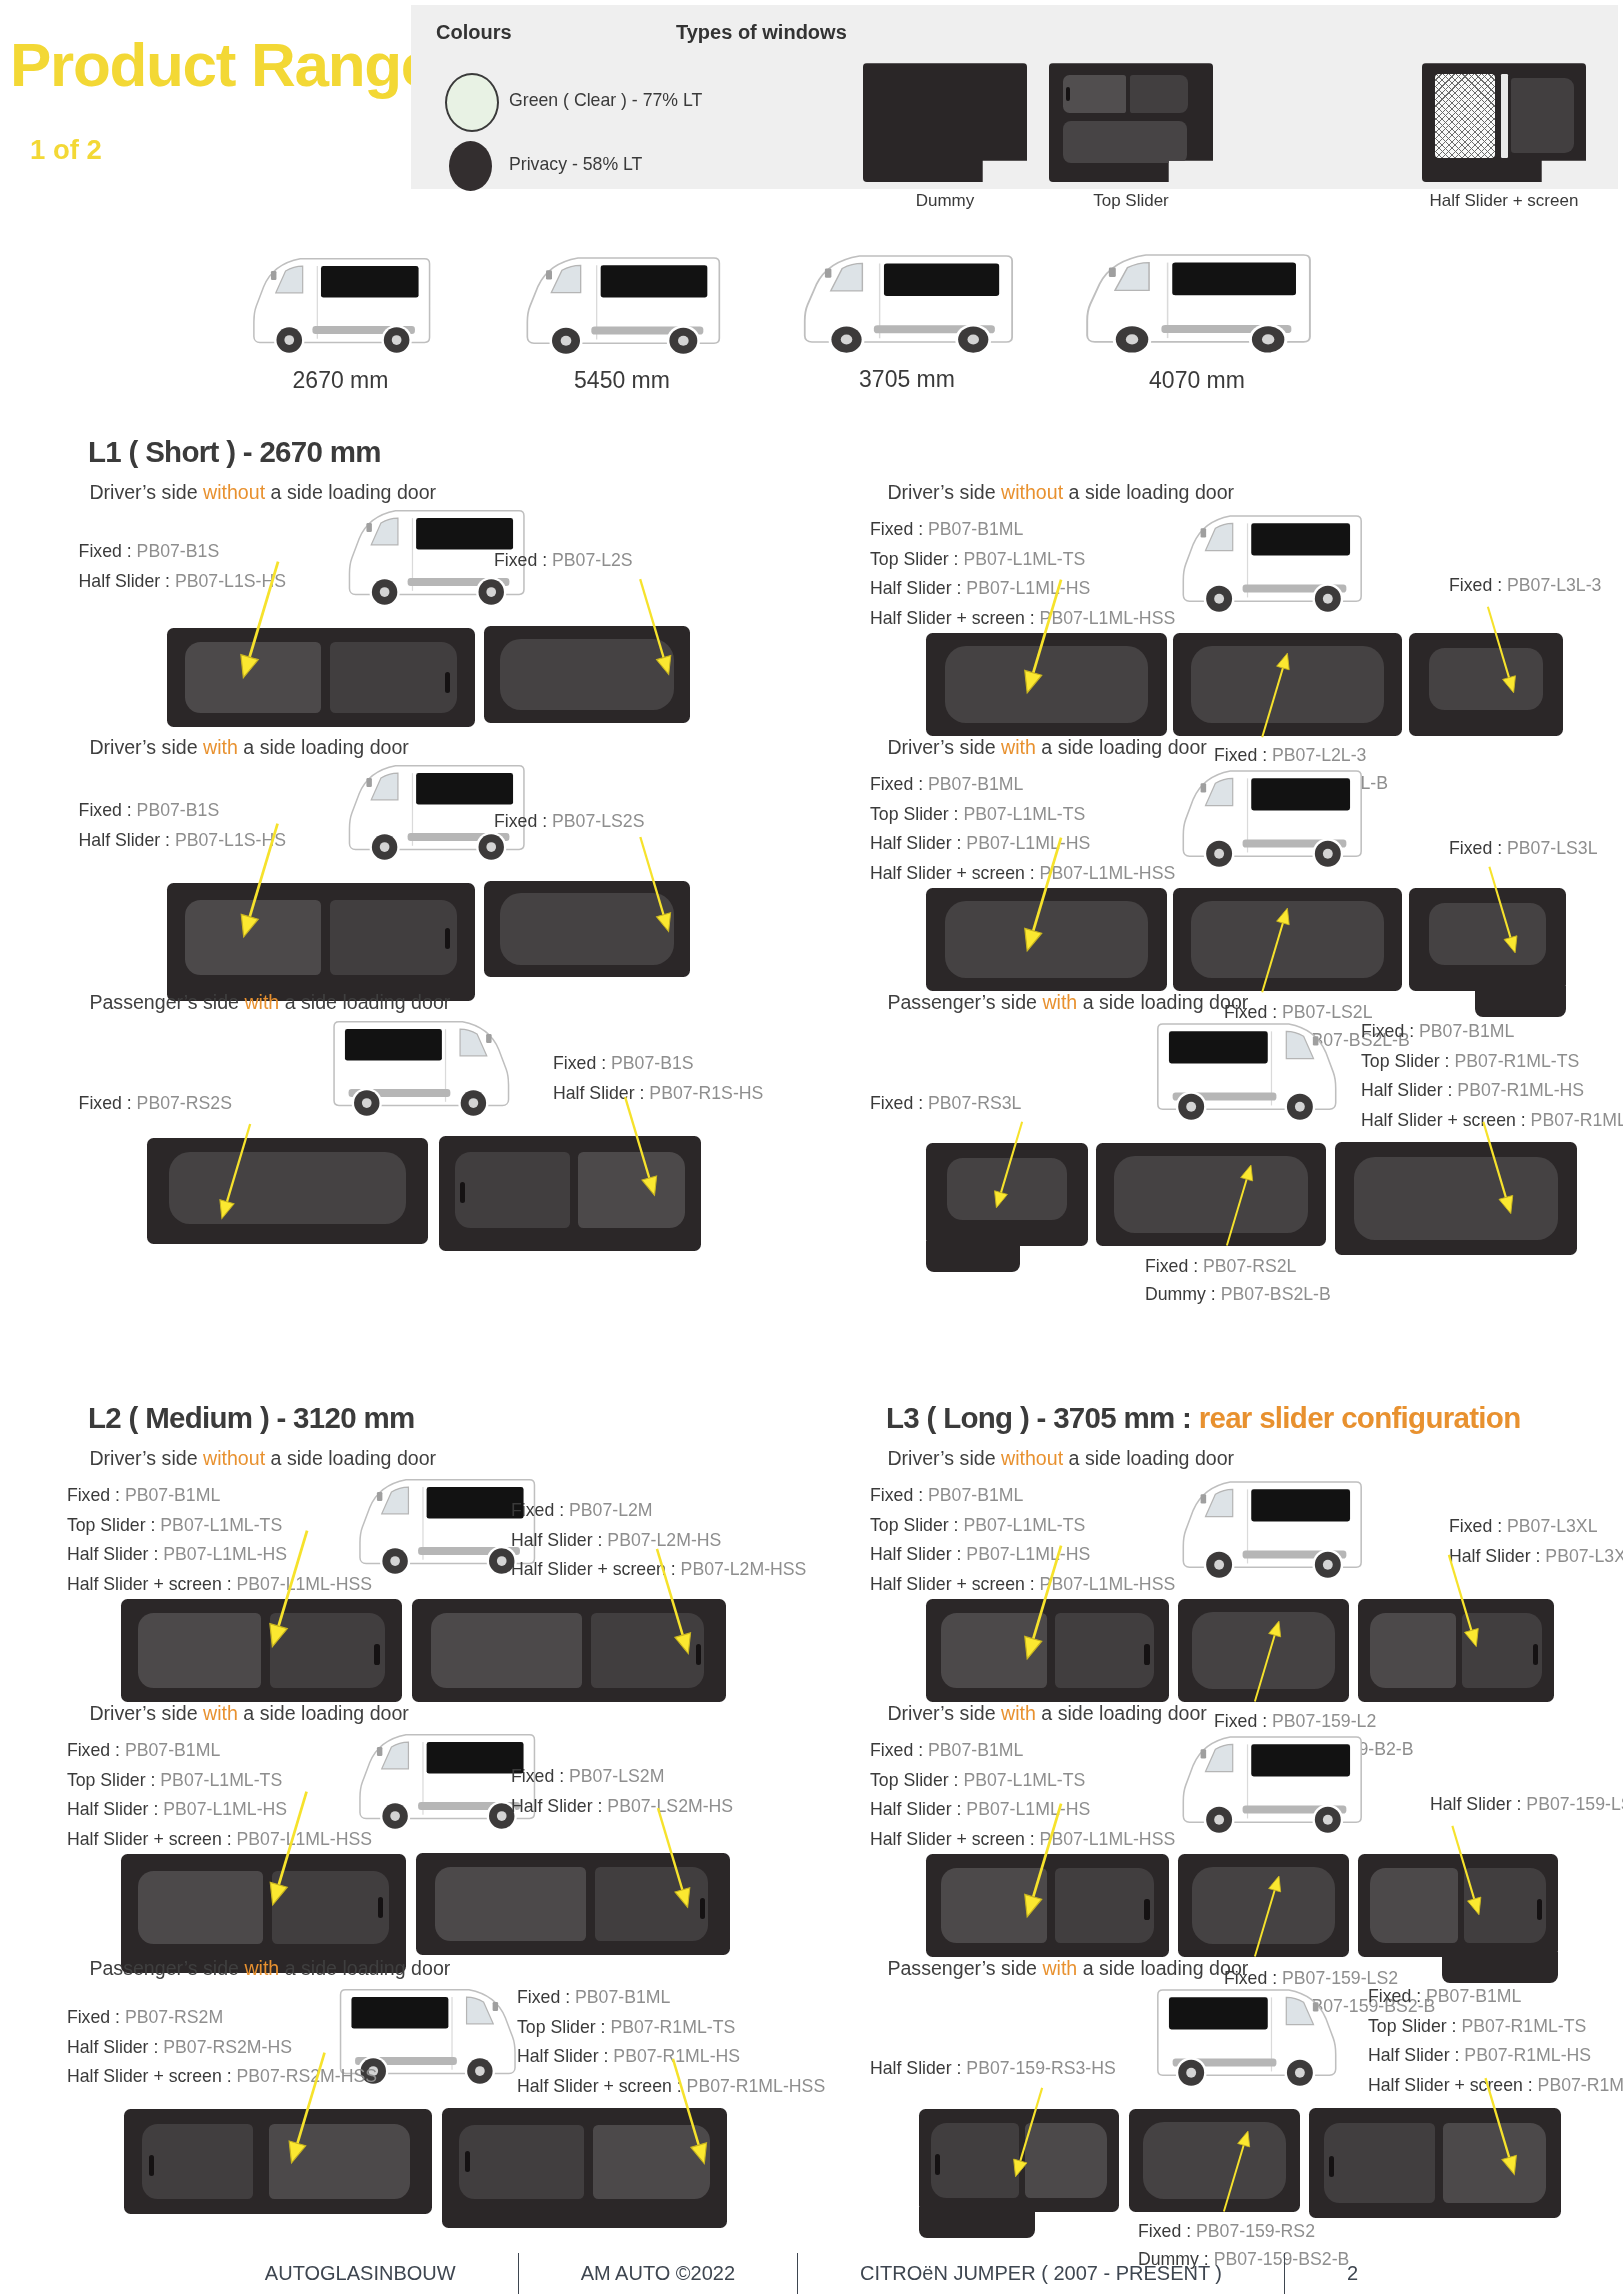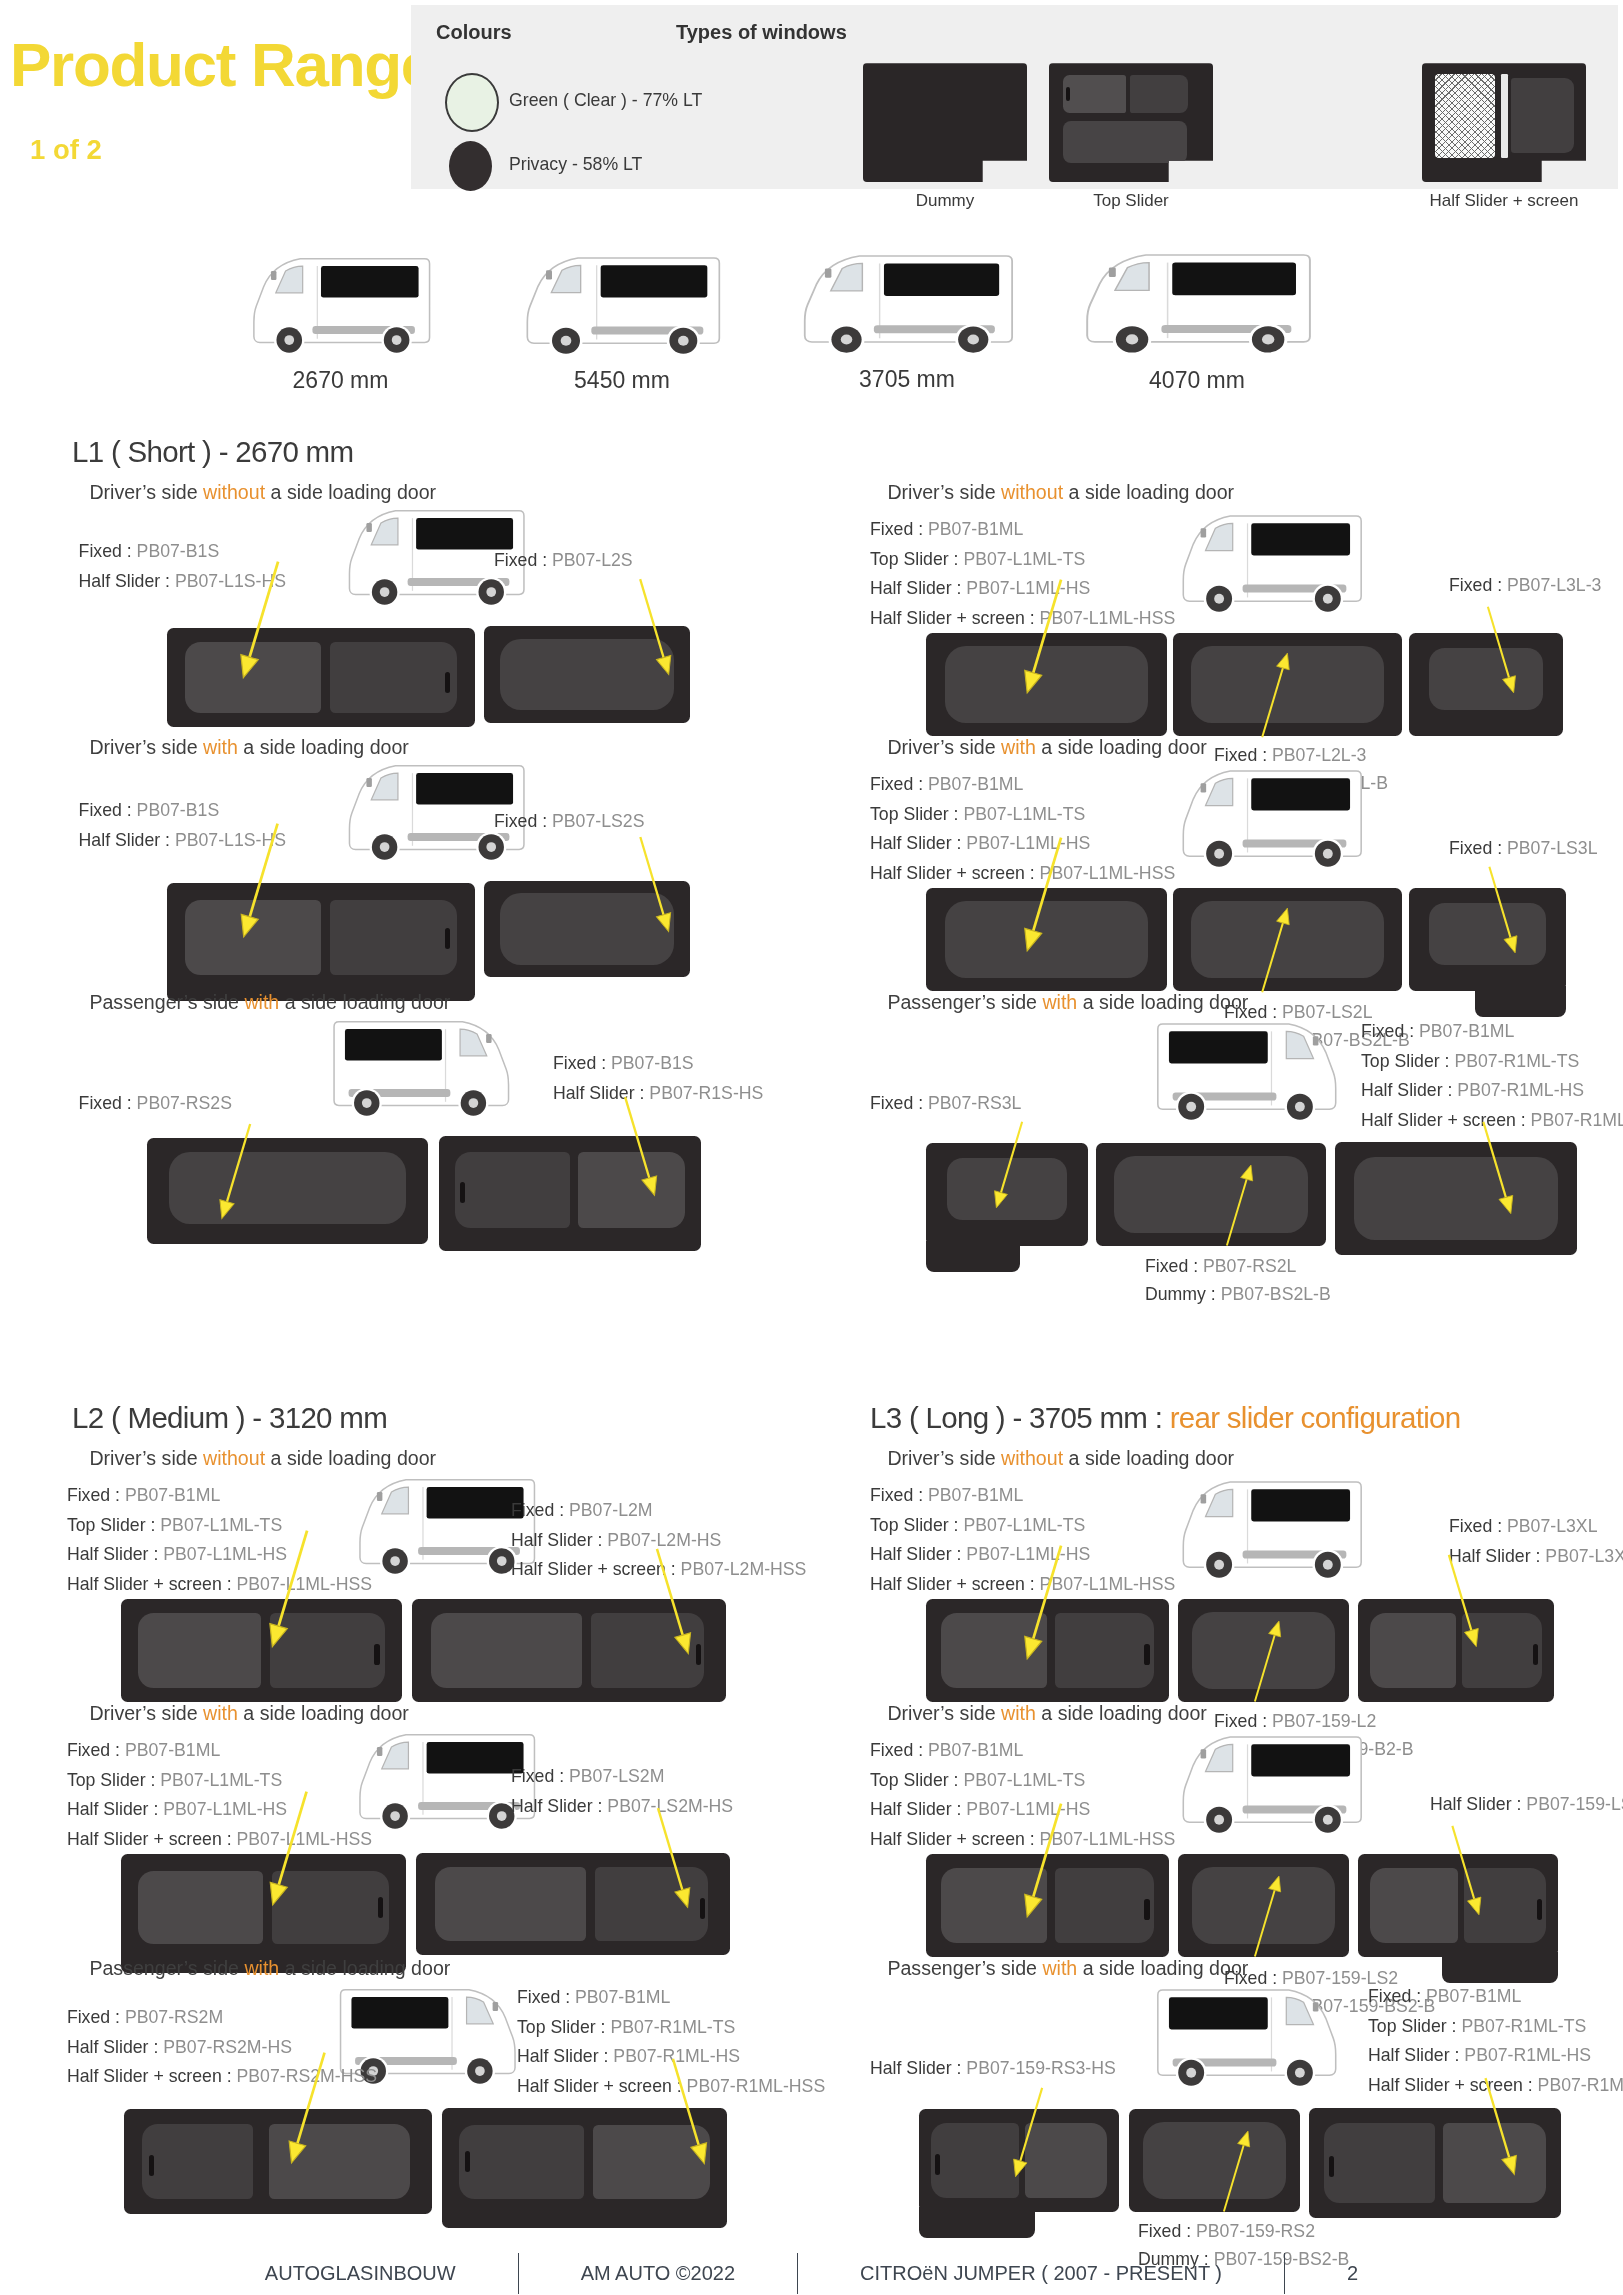--- a/index.html
+++ b/index.html
@@ -21,21 +21,21 @@
   .twin{position:absolute;background:#4A4748;}
   .mesh{background:
         repeating-linear-gradient(45deg,#6b6b6b 0 1px,transparent 1px 4.6px),
         repeating-linear-gradient(-45deg,#6b6b6b 0 1px,transparent 1px 4.6px),#FAFAFA;}
   .thdl{position:absolute;width:3.9px;height:14.4px;background:#151213;border-radius:2px;}
   
   .vanbox{position:absolute;}
   .vanlabel{position:absolute;font-size:23px;color:#3A3A3A;text-align:center;width:100%;}
   
   .sec{position:absolute;}
-  .sec-title{position:absolute;left:13px;top:0;font-size:29.5px;font-weight:normal;color:#3B3B3B;letter-spacing:-0.7px;white-space:nowrap;}
+  .sec-title{position:absolute;left:29px;top:0;font-size:29.5px;font-weight:bold;color:#3B3B3B;letter-spacing:-0.7px;white-space:nowrap;}
   .sec-title .accent{color:#E8912F;}
   .sub{position:absolute;left:0;width:100%;height:255px;}
   .subhead{position:absolute;left:14.4px;top:0;font-size:19.6px;color:#3F3F3F;white-space:nowrap;margin-left:16px;}
   .subhead .em{color:#E8912F;}
   .labels{position:absolute;}
   .lbl{font-size:17.7px;line-height:29.5px;white-space:nowrap;}
   .lbl .t{color:#3A3A3A;}
   .lbl .c{color:#8E8E8E;}
   .blbl .lbl{line-height:27.5px;}
   

